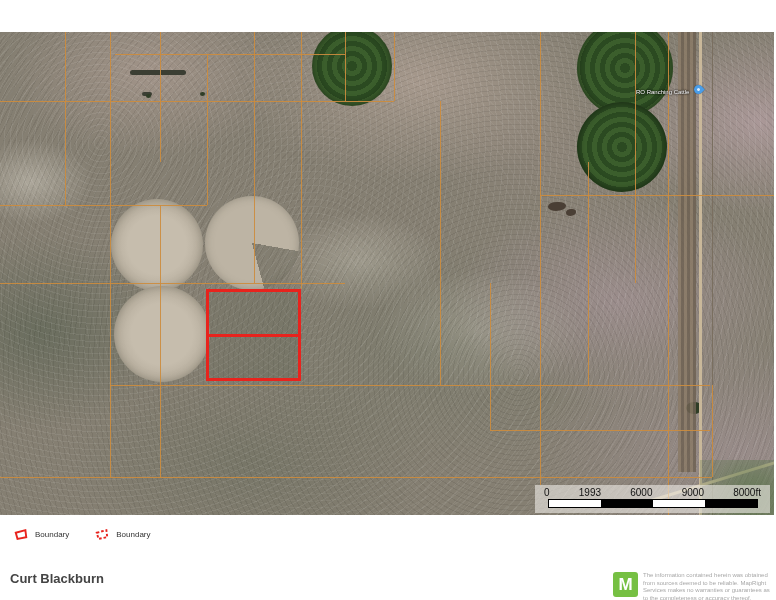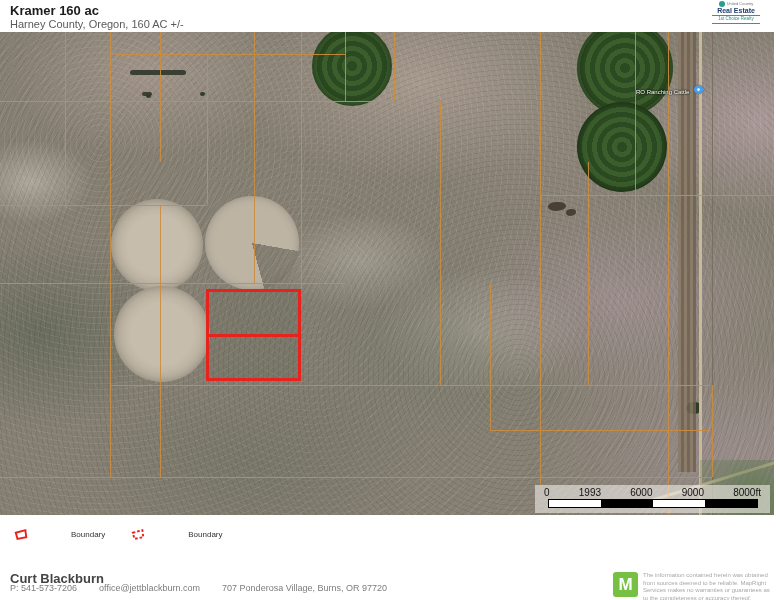--- a/index.html
+++ b/index.html
@@ -78,49 +78,37 @@
   .sb-bar span{flex:1;}
   .sb-bar span:nth-child(1){background:#fff;}
   .sb-bar span:nth-child(2){background:#000;}
   .sb-bar span:nth-child(3){background:#fff;}
   .sb-bar span:nth-child(4){background:#000;}
 
   
   .legend{position:absolute;left:14px;top:528px;display:flex;align-items:center;}
   .legend-item{display:flex;align-items:center;margin-right:26px;}
   .legend-item svg{margin-right:7px;}
-  .legend-label{font-size:8px;color:#333;margin-left:36px;}
+  .legend-label{font-size:8px;color:#333;}
 
   
   .footer{position:absolute;left:0;top:566px;width:776px;height:34px;}
   .agent-name{position:absolute;left:10px;top:5px;font-size:13px;font-weight:bold;color:#444;}
   .contact-row{position:absolute;left:10px;top:17px;display:flex;font-size:9px;color:#7c7c7c;}
   .contact-row span{margin-right:22px;}
   .attrib{position:absolute;left:613px;top:6px;display:flex;align-items:flex-start;}
   .mr-logo{width:25px;height:25px;background:#76c043;border-radius:3px;color:#fff;font-weight:bold;
     font-size:17px;display:flex;align-items:center;justify-content:center;margin-right:5px;flex:0 0 auto;}
   .attrib-text{width:132px;font-size:6px;line-height:1.25;color:#a8a8a8;}
 </style>
 </head>
 <body>
 
 <div class="page">
 
-  <div class="header">
-    <div class="title">Kramer 160 ac</div>
-    <div class="subtitle">Harney County, Oregon, 160 AC +/-</div>
-    <div class="brand">
-      <div class="row1">
-        <span class="globe"></span>
-        <span class="uc">United Country</span>
-      </div>
-      <div class="re">Real Estate</div>
-      <div class="tag">1st Choice Realty</div>
-    </div>
-  </div>
 
   <div class="map">
     <div class="speckle"></div>
 
     <div class="pivot tan" style="left:111px;top:167px;width:92px;height:92px;"></div>
     <div class="pivot tan" style="left:114px;top:254px;width:96px;height:96px;"></div>
     <div class="pacman" style="left:205px;top:164px;width:94px;height:94px;"></div>
     <div class="pivot green" style="left:312px;top:-6px;width:80px;height:80px;"></div>
     <div class="pivot green" style="left:577px;top:-12px;width:96px;height:96px;"></div>
     <div class="pivot green" style="left:577px;top:70px;width:90px;height:90px;"></div>
@@ -197,24 +185,19 @@
     <div class="legend-item">
       <svg width="14" height="13" viewBox="0 0 16 14">
         <polygon points="2,5 13,2 14,10 4,12" fill="none" stroke="#e8231d" stroke-width="2.2" stroke-dasharray="3,2.2"></polygon>
       </svg>
       <span class="legend-label">Boundary</span>
     </div>
   </div>
 
   <div class="footer">
     <div class="agent-name">Curt Blackburn</div>
-    <div class="contact-row">
-      <span>P: 541-573-7206</span>
-      <span>office@jettblackburn.com</span>
-      <span>707 Ponderosa Village, Burns, OR 97720</span>
-    </div>
     <div class="attrib">
       <div class="mr-logo">M</div>
       <div class="attrib-text">The information contained herein was obtained from sources deemed to be reliable. MapRight Services makes no warranties or guarantees as to the completeness or accuracy thereof.</div>
     </div>
   </div>
 
 </div>
 
 </body></html>

